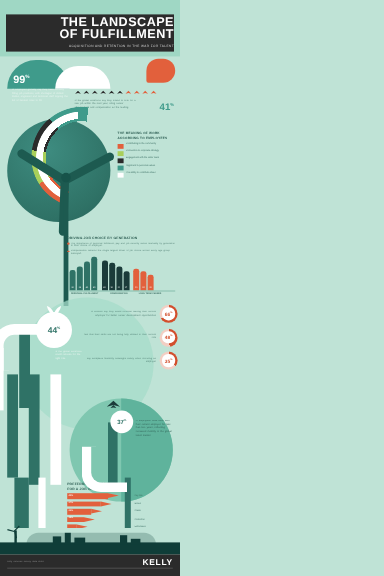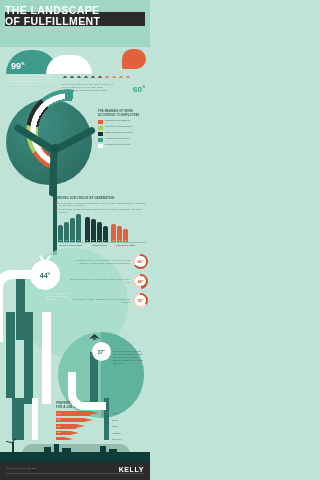--- a/index.html
+++ b/index.html
@@ -9,23 +9,23 @@
     font-family:"Liberation Sans",sans-serif;
     position:relative;
   }
   .poster{position:absolute;inset:0;overflow:hidden;background:#bfe3d6;}
 
   
   .topband{position:absolute;left:0;top:0;width:150px;height:47px;background:#9fd7c4;}
 
   
   .titlebar{
-    position:absolute;left:5px;top:12px;width:140px;height:14px;
+    position:absolute;left:5px;top:12px;width:140px;height:31px;
     background:#2b2b2b;z-index:6;
-    display:flex;flex-direction:column;align-items:flex-start;justify-content:center;
+    display:flex;flex-direction:column;align-items:flex-end;justify-content:center;
   }
   .t1,.t2{
     color:#ffffff;font-weight:bold;letter-spacing:.4px;
     font-size:10.5px;line-height:10.5px;white-space:nowrap;
   }
   .sub{
     color:#cfcfcf;font-size:2.6px;line-height:4px;letter-spacing:.35px;
     white-space:nowrap;margin-top:2.5px;
   }
 
@@ -285,21 +285,21 @@
       <svg class="bird" viewBox="0 0 10 10">
           <path d="M1 6 L5 2 L9 6 L5 5 Z" fill="#e2603c"></path>
         </svg>
       <svg class="bird" viewBox="0 0 10 10">
           <path d="M1 6 L5 2 L9 6 L5 5 Z" fill="#e2603c"></path>
         </svg>
     </div>
 
     <div class="body41 micro">of the global workforce say they intend to look for a new job within the next year, citing career advancement and compensation as the leading motivators.</div>
     <div class="p41">
-      <span>60</span><sup>%</sup>
+      <span>41</span><sup>%</sup>
     </div>
   </div>
 
   <div class="s2">
     <div class="bigcircle"></div>
     <div class="donut"></div>
     <div class="donut2"></div>
 
     <div class="turbine">
       <div class="blade" style="transform:rotate(-28deg)"></div>

